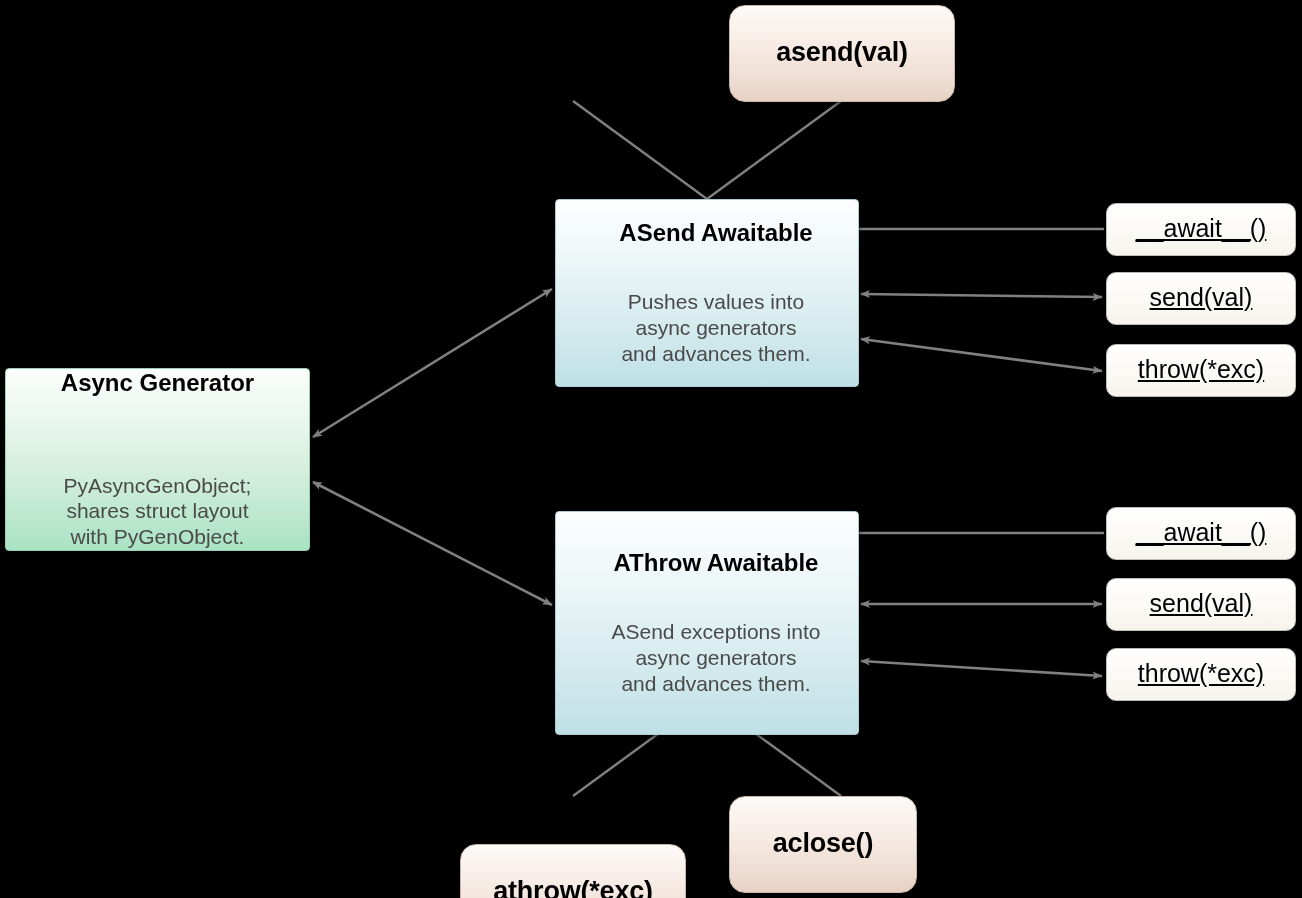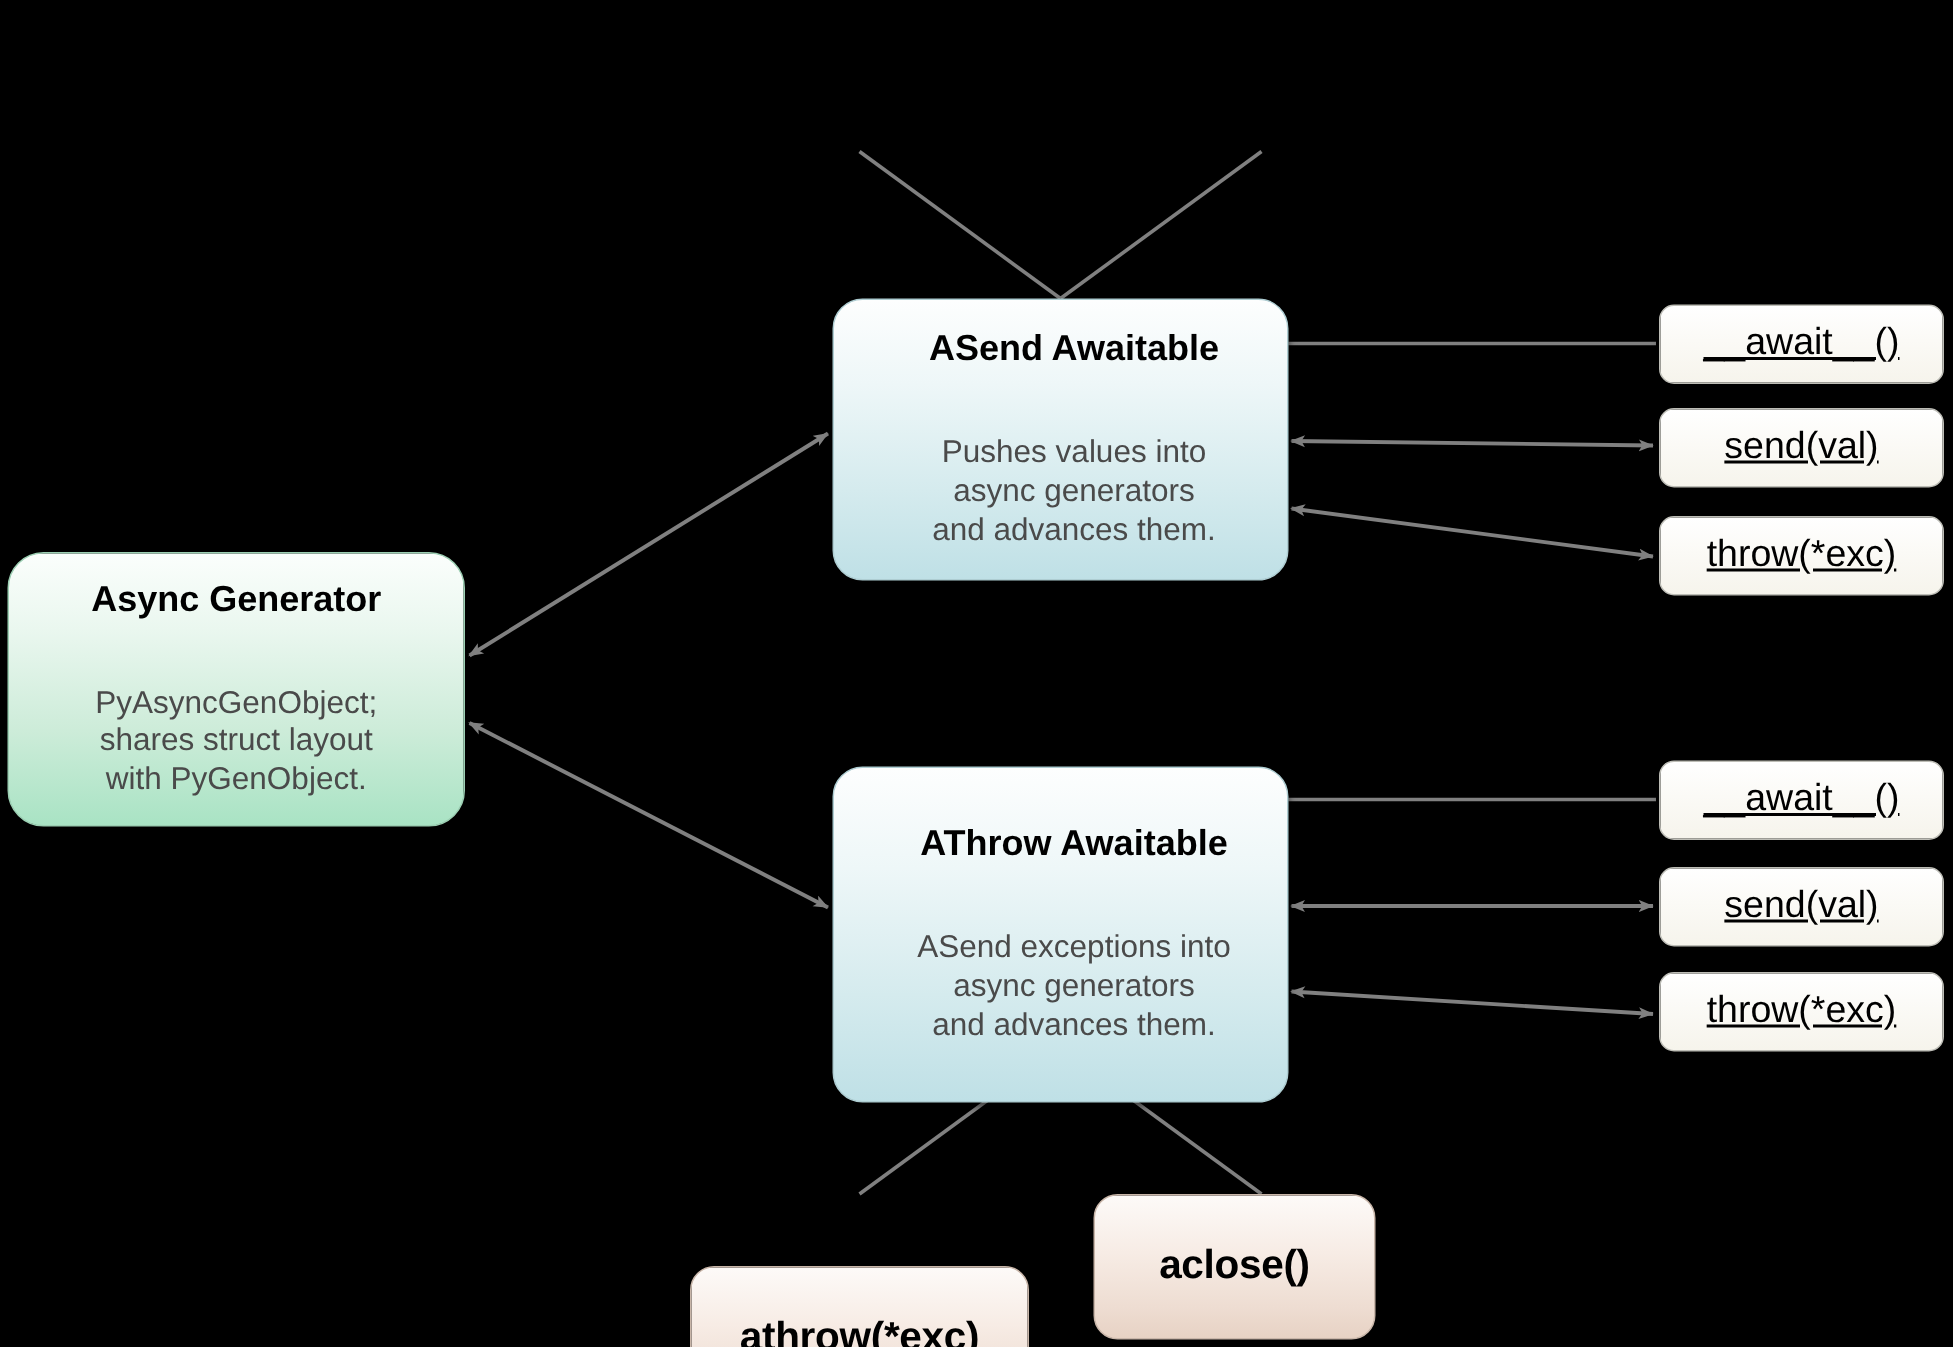--- a/index.html
+++ b/index.html
@@ -48,28 +48,29 @@
     font-size: 27px;
     font-weight: bold;
     color: #000000;
     letter-spacing: -0.2px;
   }
 
   
   .node.generator {
     background: linear-gradient(to bottom, #fbfefc 0%, #eaf7ef 28%, #cdecd9 65%, #a9e3c4 100%);
     border-color: #9ccfb3;
-    border-radius: 24px;
+    border-radius: 4px;
+    justify-content: space-between;
   }
 
   
   .node.awaitable {
     background: linear-gradient(to bottom, #fdfefe 0%, #eef7f8 30%, #d5ebee 68%, #bfe0e6 100%);
     border-color: #aecdd2;
-    border-radius: 20px;
+    border-radius: 4px;
     padding-left: 18px;
   }
 
   .node .title {
     font-size: 24px;
     font-weight: bold;
     color: #000000;
     line-height: 1.15;
     margin-bottom: 2px;
   }
@@ -123,20 +124,23 @@
     <path d="M 859,229 L 1104,229" stroke="#808080" stroke-width="2.4" fill="none"></path>
     <path d="M 861,294 L 1102,297" stroke="#808080" stroke-width="2.6" fill="none" marker-start="url(#ah-start)" marker-end="url(#ah-end)"></path>
     <path d="M 861,339 L 1102,371" stroke="#808080" stroke-width="2.6" fill="none" marker-start="url(#ah-start)" marker-end="url(#ah-end)"></path>
 
     <path d="M 859,533 L 1104,533" stroke="#808080" stroke-width="2.4" fill="none"></path>
     <path d="M 861,604 L 1102,604" stroke="#808080" stroke-width="2.6" fill="none" marker-start="url(#ah-start)" marker-end="url(#ah-end)"></path>
     <path d="M 861,661 L 1102,676" stroke="#808080" stroke-width="2.6" fill="none" marker-start="url(#ah-start)" marker-end="url(#ah-end)"></path>
   </svg>
 
 
+  <div class="node method" style="left:729px; top:5px; width:226px; height:97px;">
+    <div class="title">asend(val)</div>
+  </div>
 
   <div class="node generator" style="left:5px; top:368px; width:305px; height:183px;">
     <div class="title">Async Generator</div>
     <div class="desc">PyAsyncGenObject;
 shares struct layout
 with PyGenObject.</div>
   </div>
 
   <div class="node awaitable" style="left:555px; top:199px; width:304px; height:188px;">
     <div class="title">ASend Awaitable</div>

